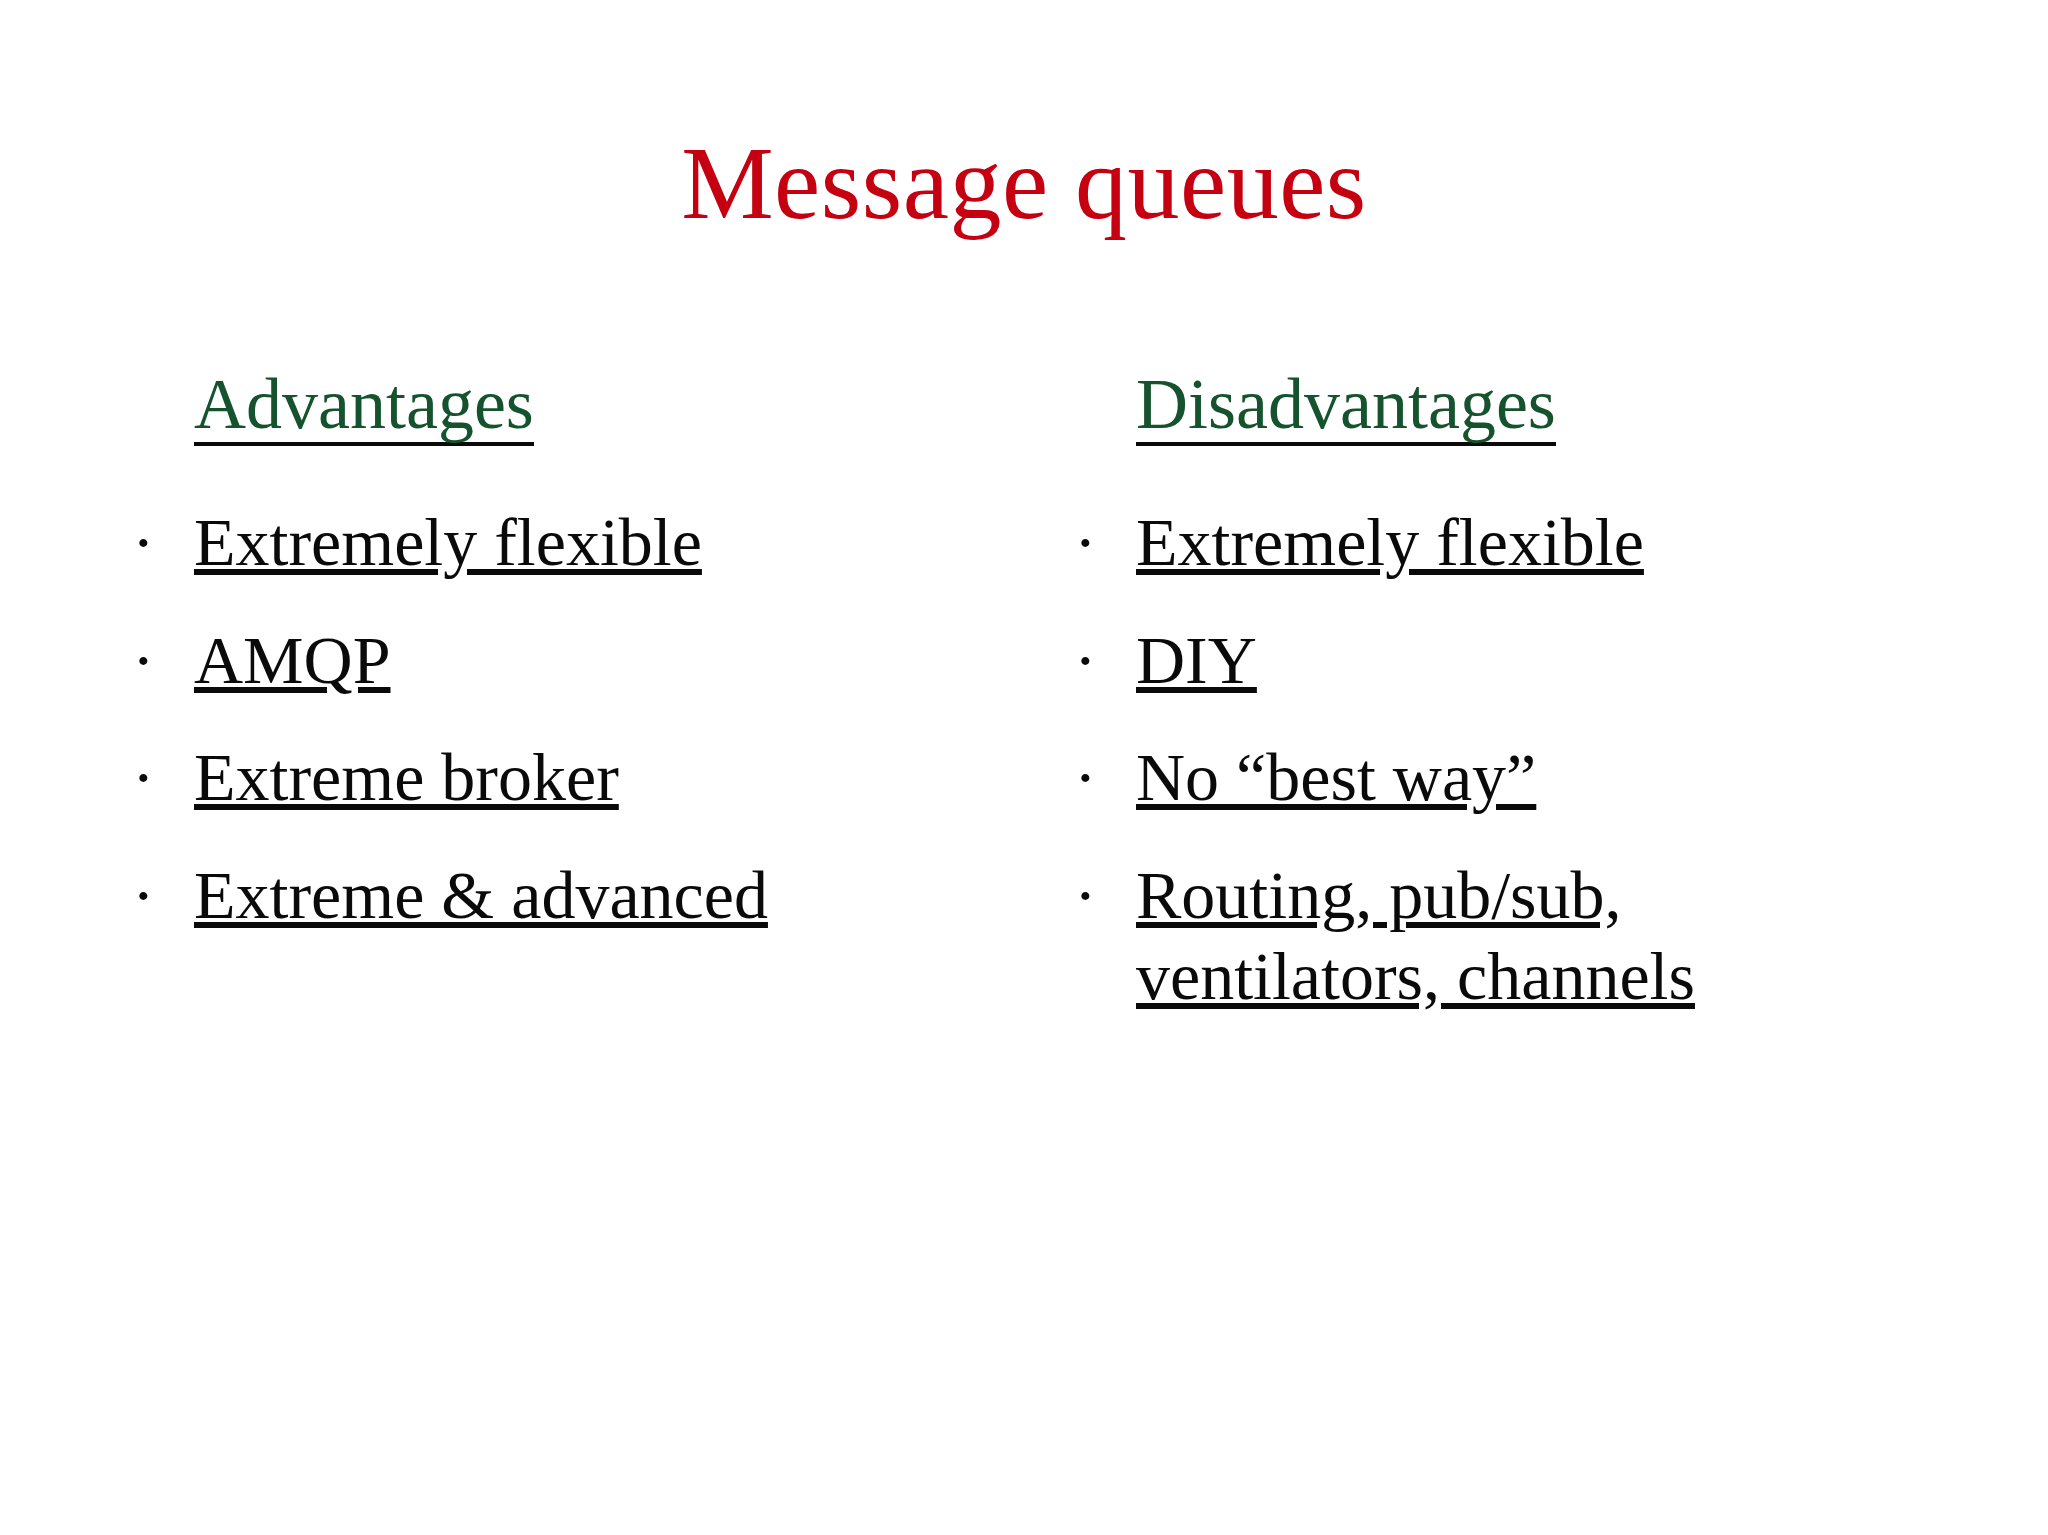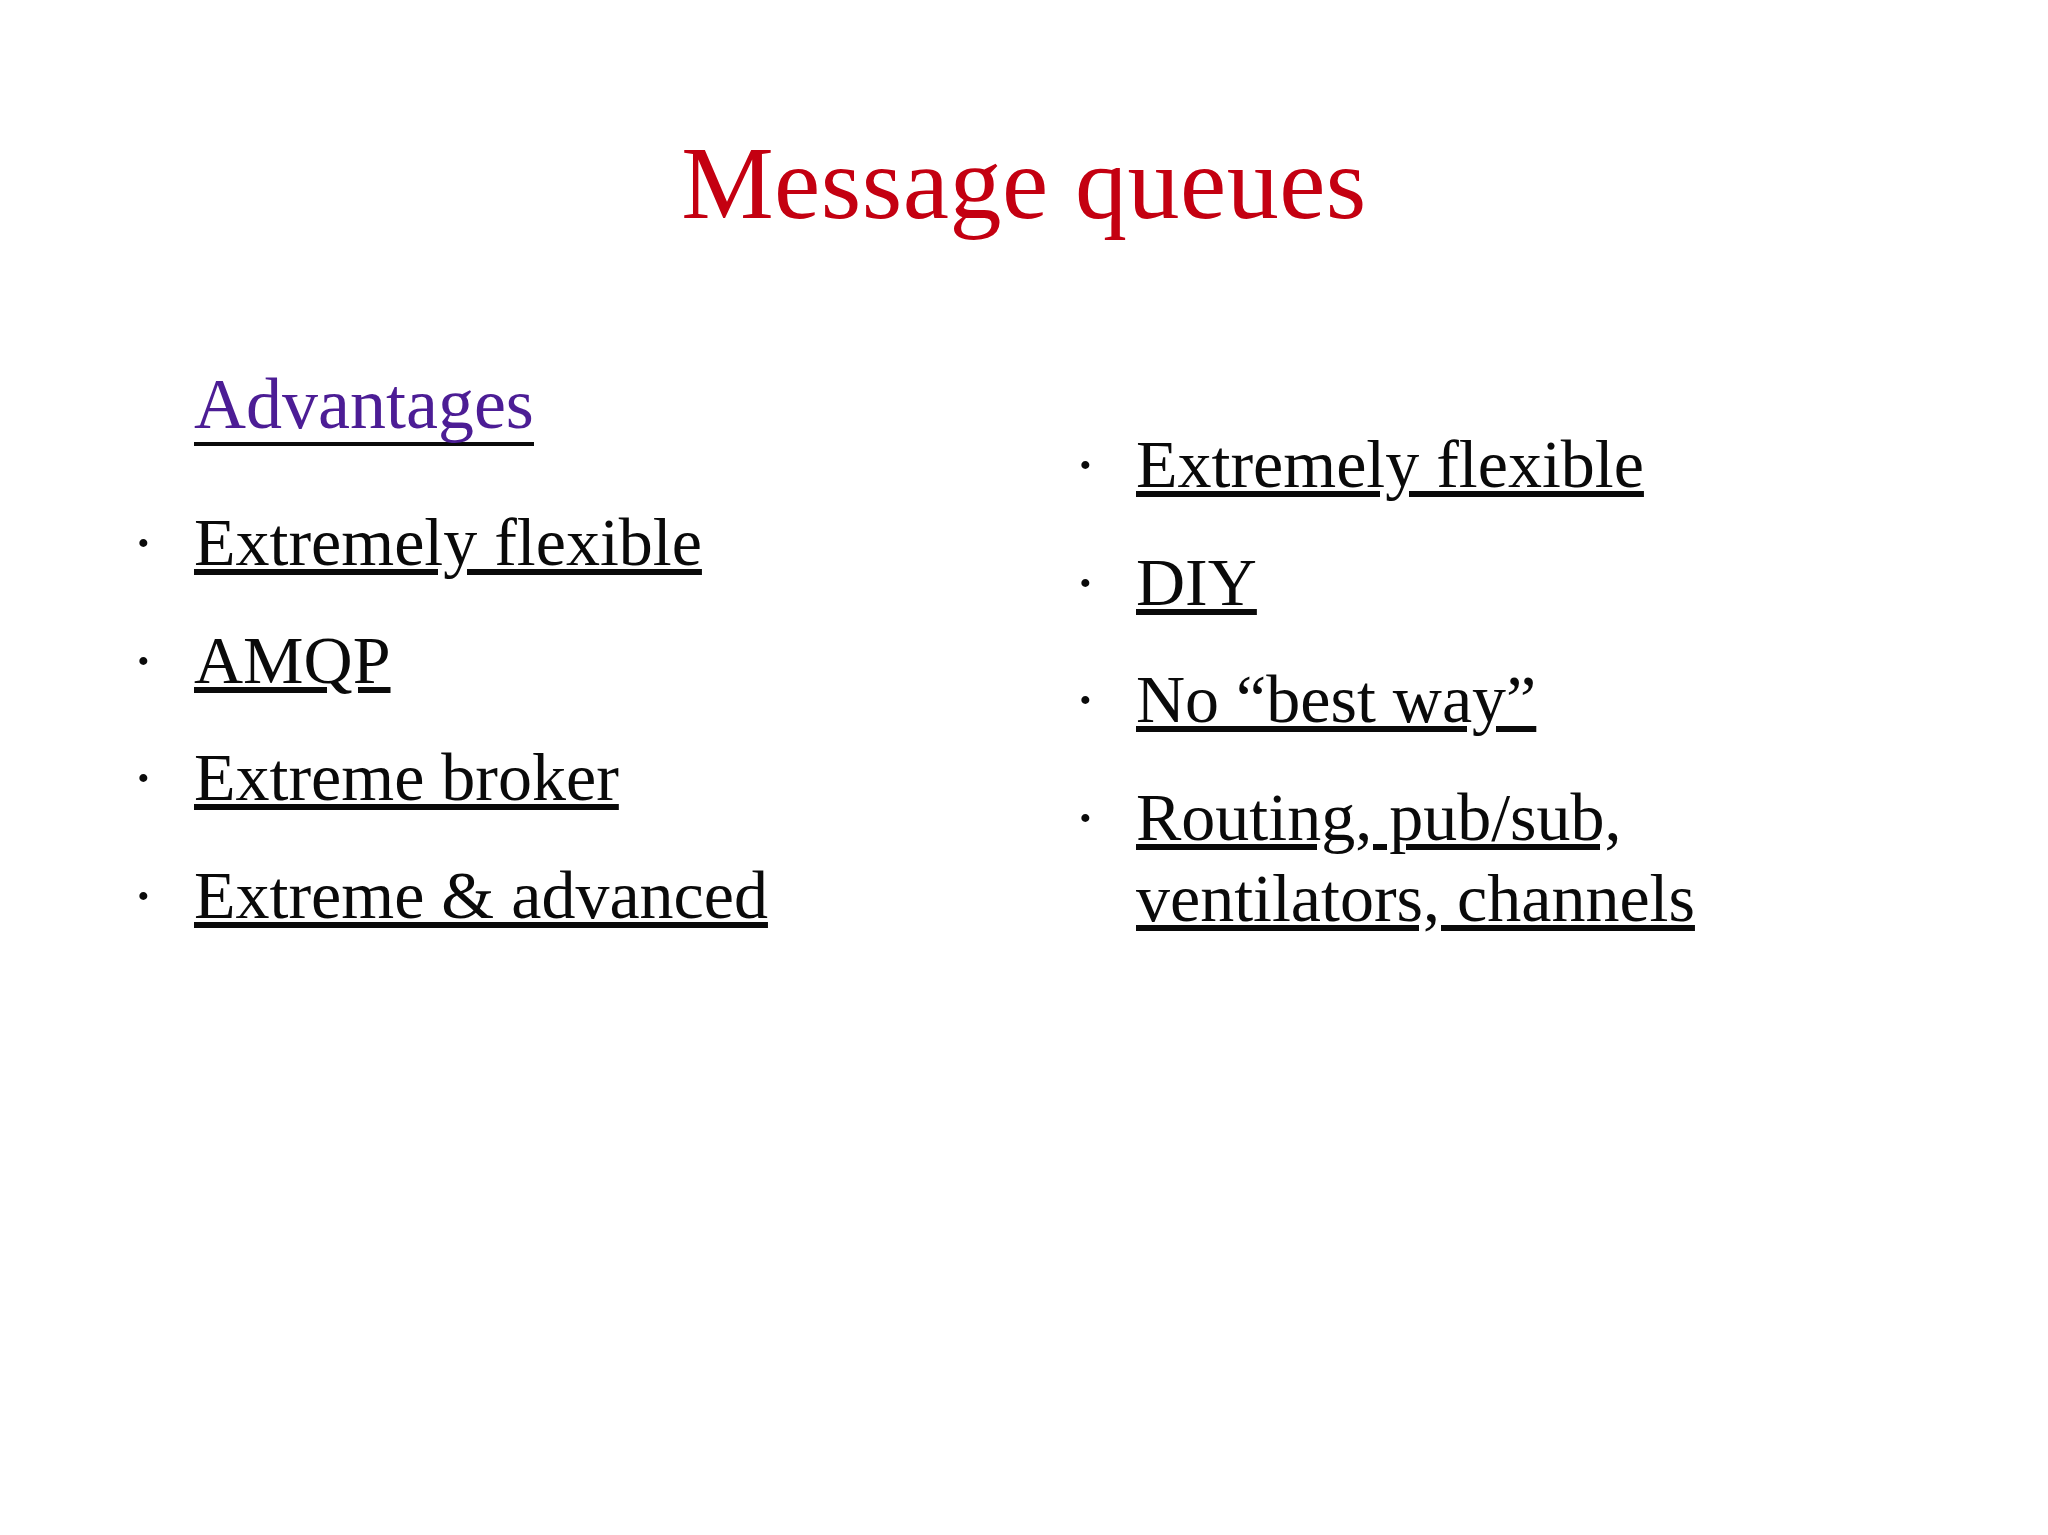--- a/index.html
+++ b/index.html
@@ -46,21 +46,21 @@
     position: absolute;
     top: 0;
   }
 
   .column-left  { left: 128px;  width: 860px; }
   .column-right { left: 1070px; width: 900px; }
 
   .column-heading {
     font-size: 72px;
     line-height: 1.0;
-    color: #4c1d95;
+    color: #14532d;
     margin: 0 0 0 66px;
     font-weight: normal;
     display: inline-block;
     border-bottom: 4px solid #0A0A0A;
     padding-bottom: 2px;
     white-space: nowrap;
   }
 
   .bullet-list {
     list-style: none;
@@ -124,20 +124,21 @@
           <span class="bullet-text">Extreme broker</span>
         </li>
         <li class="bullet-item">
           <span class="bullet-marker">·</span>
           <span class="bullet-text">Extreme &amp; advanced</span>
         </li>
       </ul>
     </div>
 
     <div class="column column-right">
+      <div class="column-heading">Disadvantages</div>
 
       <ul class="bullet-list">
         <li class="bullet-item">
           <span class="bullet-marker">·</span>
           <span class="bullet-text">Extremely flexible</span>
         </li>
         <li class="bullet-item">
           <span class="bullet-marker">·</span>
           <span class="bullet-text">DIY</span>
         </li>

